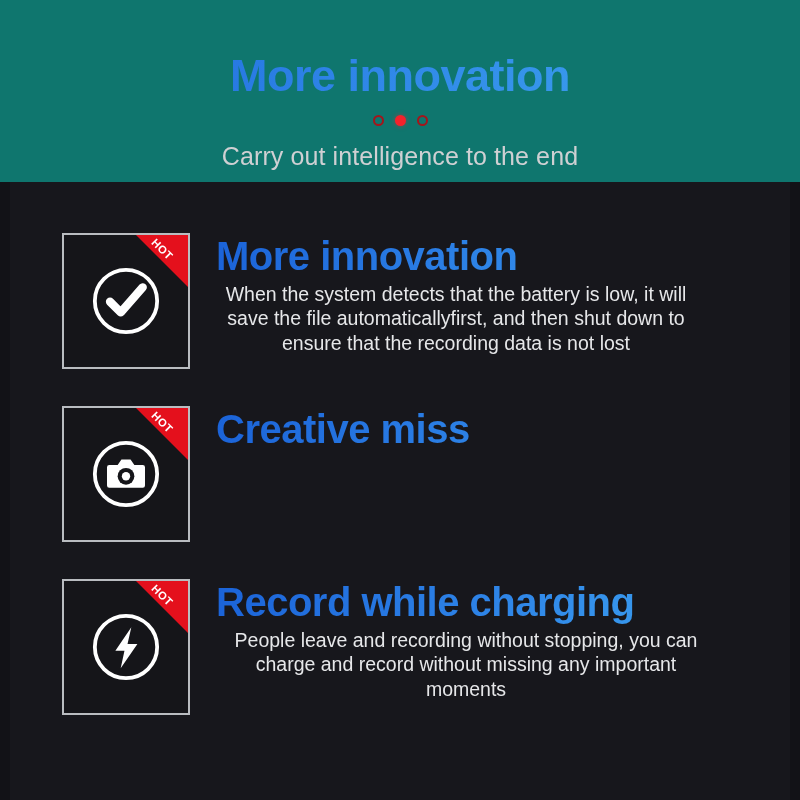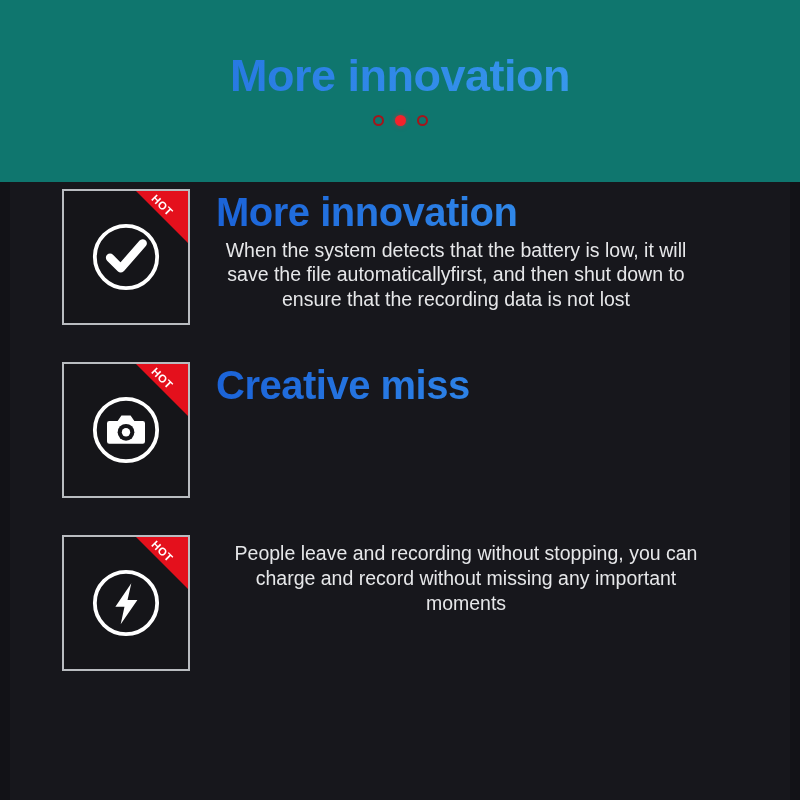--- a/index.html
+++ b/index.html
@@ -209,20 +209,21 @@
 
   <div class="hero">
     <div class="hero-title">More innovation</div>
 
     <div class="hero-dots">
       <span class="dot hollow"></span>
       <span class="dot filled"></span>
       <span class="dot hollow"></span>
     </div>
 
+    <div class="hero-sub">Carry out intelligence to the end</div>
   </div>
 
   <div class="features">
 
     <div class="feature-row row-1">
       <div class="icon-box">
         <svg class="icon-glyph" viewBox="0 0 100 100">
           <circle cx="50" cy="50" r="41" fill="none" stroke="#ffffff" stroke-width="5"></circle>
           <path d="M29 51 L43 65 L72 32" fill="none" stroke="#ffffff" stroke-width="11" stroke-linecap="round" stroke-linejoin="round"></path>
         </svg>
@@ -260,18 +261,19 @@
         <svg class="icon-glyph" viewBox="0 0 100 100">
           <circle cx="50" cy="50" r="41" fill="none" stroke="#ffffff" stroke-width="5"></circle>
           <path d="M57 24 L36 55 L48 55 L43 78 L65 46 L52 46 Z" fill="#ffffff"></path>
         </svg>
         <div class="hot-ribbon">
           <span class="tri"></span>
           <span class="hot-text">HOT</span>
         </div>
       </div>
       <div class="feature-text">
+        <div class="feature-title">Record while charging</div>
         <div class="feature-desc">People leave and recording without stopping, you can charge and record without missing any important moments</div>
       </div>
     </div>
 
   </div>
 </div>
 
 </body></html>

